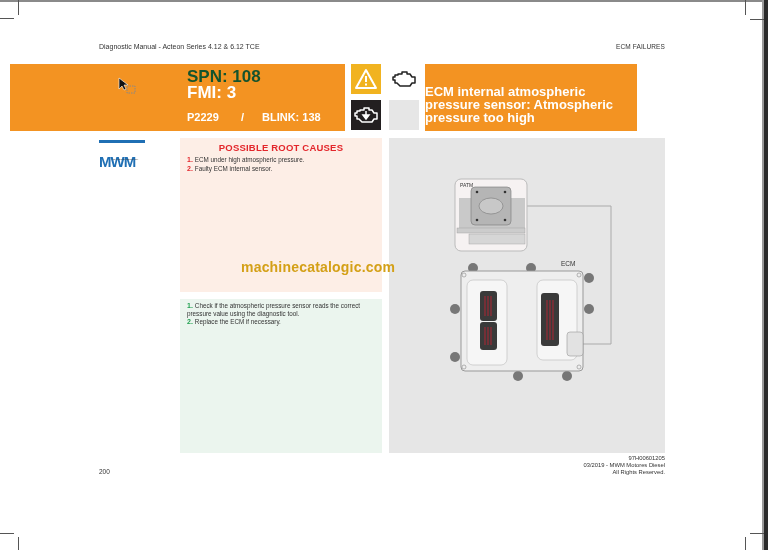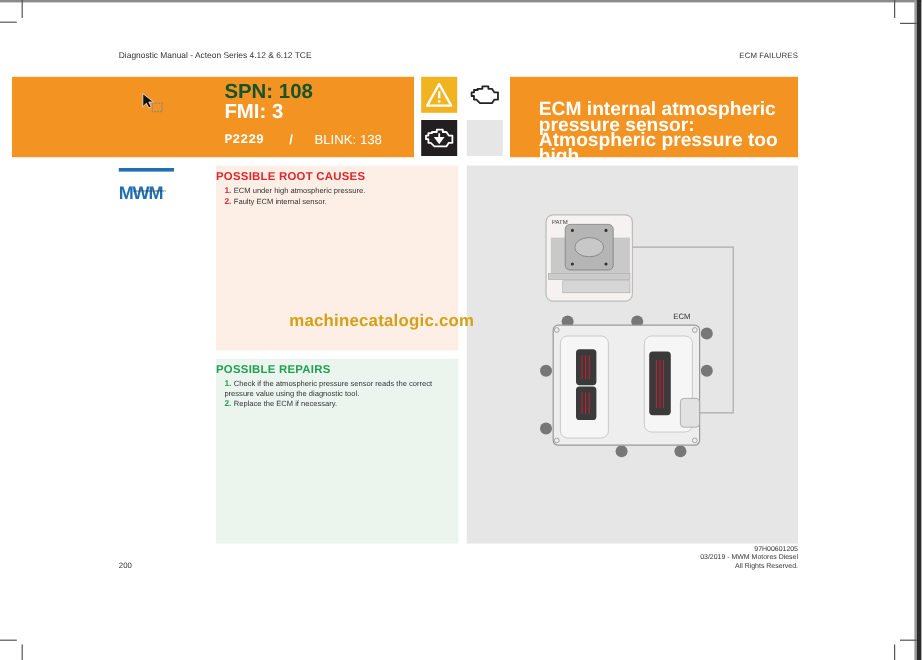--- a/index.html
+++ b/index.html
@@ -11,42 +11,42 @@
     .scrollbar { position: absolute; right: 0; top: 0; width: 4px; height: 550px; background: #2b2b2b; }
     .scrollbar-edge { position: absolute; right: 4px; top: 0; width: 2px; height: 550px; background: #9a9a9a; }
     .top-line { position: absolute; left: 0; top: 0; width: 768px; height: 2px; background: #8a8a8a; }
 
     .doc-title { position: absolute; left: 99px; top: 43px; font-size: 7px; color: #333; }
     .section-title { position: absolute; right: 103px; top: 43px; font-size: 6.5px; color: #333; letter-spacing: 0.1px; }
 
     .code-banner { position: absolute; left: 10px; top: 64px; width: 335px; height: 67px; background: #f39322; }
     .spn { position: absolute; left: 177px; top: 5px; font-size: 17px; font-weight: bold; color: #14532d; line-height: 16px; }
     .fmi { position: absolute; left: 177px; top: 21px; font-size: 17px; font-weight: bold; color: #fff; line-height: 16px; text-align: center; }
-    .p-code { position: absolute; left: 177px; top: 47px; font-size: 11px; font-weight: bold; color: #fff; font-family: Liberation Mono, monospace; }
+    .p-code { position: absolute; left: 177px; top: 47px; font-size: 11px; font-weight: bold; color: #fff; }
     .slash { position: absolute; left: 231px; top: 47px; font-size: 11px; font-weight: bold; color: #fff; }
-    .blink { position: absolute; left: 252px; top: 47px; font-size: 11px; font-weight: normal; color: #fff; }
+    .blink { position: absolute; left: 252px; top: 47px; font-size: 11px; font-weight: bold; color: #fff; }
 
     .cursor { position: absolute; left: 118px; top: 77px; width: 20px; height: 20px; }
 
     .icon-box { position: absolute; width: 30px; height: 30px; display: flex; align-items: center; justify-content: center; }
     .warn-box { left: 351px; top: 64px; background: #f1b320; }
     .engine-box { left: 389px; top: 64px; background: #fff; }
     .engine-down-box { left: 351px; top: 100px; background: #231f20; }
     .grey-box { left: 389px; top: 100px; background: #e6e6e6; }
 
-    .desc-banner { position: absolute; left: 425px; top: 64px; width: 240px; height: 67px; background: #f39322; color: #fff; font-weight: bold; font-size: 16px; line-height: 13px; padding: 21px 0 0 24px; }
+    .desc-banner { position: absolute; left: 425px; top: 64px; width: 212px; height: 67px; background: #f39322; color: #fff; font-weight: bold; font-size: 13px; line-height: 13px; padding: 21px 0 0 0; }
 
     .logo { position: absolute; left: 99px; top: 140px; width: 46px; height: 22px; }
     .logo-bar { position: absolute; left: 0; top: 0; width: 46px; height: 3px; background: #1f6fb4; }
     .logo-text { position: absolute; left: 0; top: 3px; font-size: 15px; font-weight: 900; color: #1f6fb4; letter-spacing: -1px; line-height: 14px; margin-top: 12px; }
     .logo-sub { position: absolute; left: 12px; top: 18px; font-size: 2.5px; color: #333; }
 
     .causes-box { position: absolute; left: 180px; top: 138px; width: 202px; height: 154px; background: #fdeee6; }
     .repairs-box { position: absolute; left: 180px; top: 299px; width: 202px; height: 154px; background: #ebf5ee; }
-    .box-heading { text-align: left; font-weight: bold; font-size: 9.5px; padding-top: 4px; letter-spacing: 0.2px; }
+    .box-heading { text-align: center; font-weight: bold; font-size: 9.5px; padding-top: 4px; letter-spacing: 0.2px; }
     .causes-box .box-heading { color: #e3262b; }
     .repairs-box .box-heading { color: #20a050; }
     .items { padding: 3px 6px 0 7px; font-size: 6.3px; line-height: 7.6px; color: #333; }
     .item { margin-bottom: 1px; }
     .num { font-weight: bold; font-size: 7px; margin-right: 2px; }
     .causes-box .num { color: #e3262b; }
     .repairs-box .num { color: #20a050; }
 
     .figure-panel { position: absolute; left: 389px; top: 138px; width: 276px; height: 315px; background: #e6e6e6; }
     .figure-svg { position: absolute; left: 0; top: 0; }
@@ -118,21 +118,20 @@
 
 <div class="causes-box">
   <div class="box-heading">POSSIBLE ROOT CAUSES</div>
   <div class="items">
     <div class="item"><span class="num">1.</span><span>ECM under high atmospheric pressure.</span></div>
     <div class="item"><span class="num">2.</span><span>Faulty ECM internal sensor.</span></div>
   </div>
 </div>
 
 <div class="repairs-box">
-  <div class="box-heading">POSSIBLE REPAIRS</div>
   <div class="items">
     <div class="item"><span class="num">1.</span><span>Check if the atmospheric pressure sensor reads the correct pressure value using the diagnostic tool.</span></div>
     <div class="item"><span class="num">2.</span><span>Replace the ECM if necessary.</span></div>
   </div>
 </div>
 
 <div class="figure-panel">
   <svg class="figure-svg" width="276" height="315" viewBox="0 0 276 315">
 
     <path d="M138 68 H222 V206 H192" fill="none" stroke="#aaa" stroke-width="1"></path>

